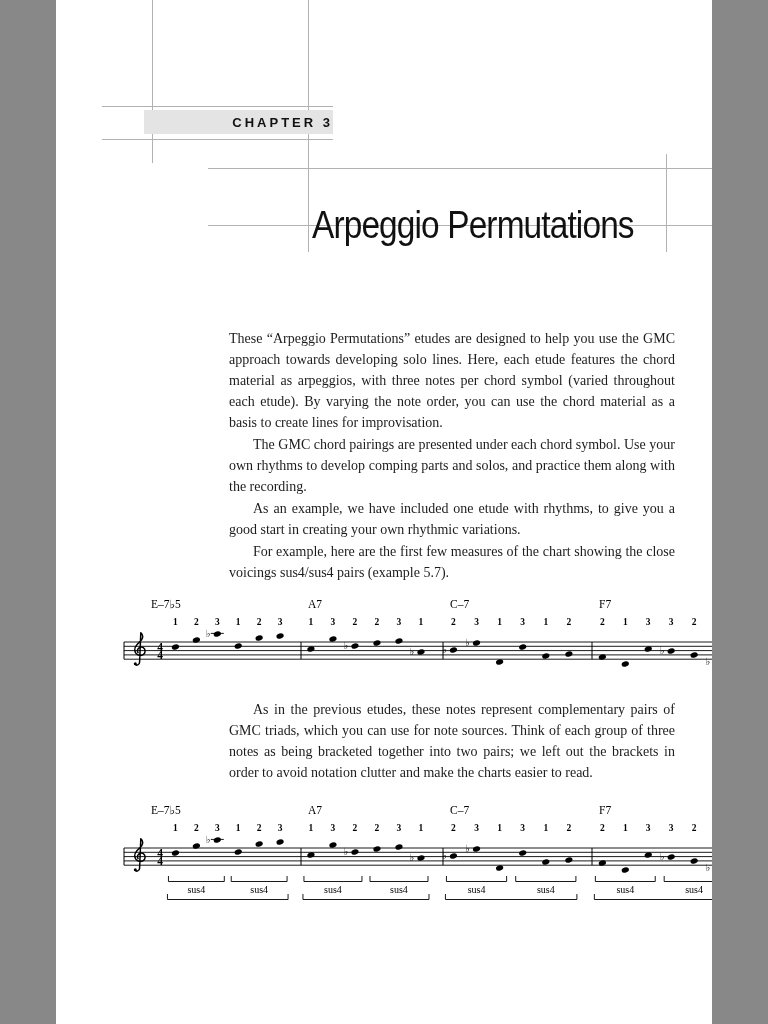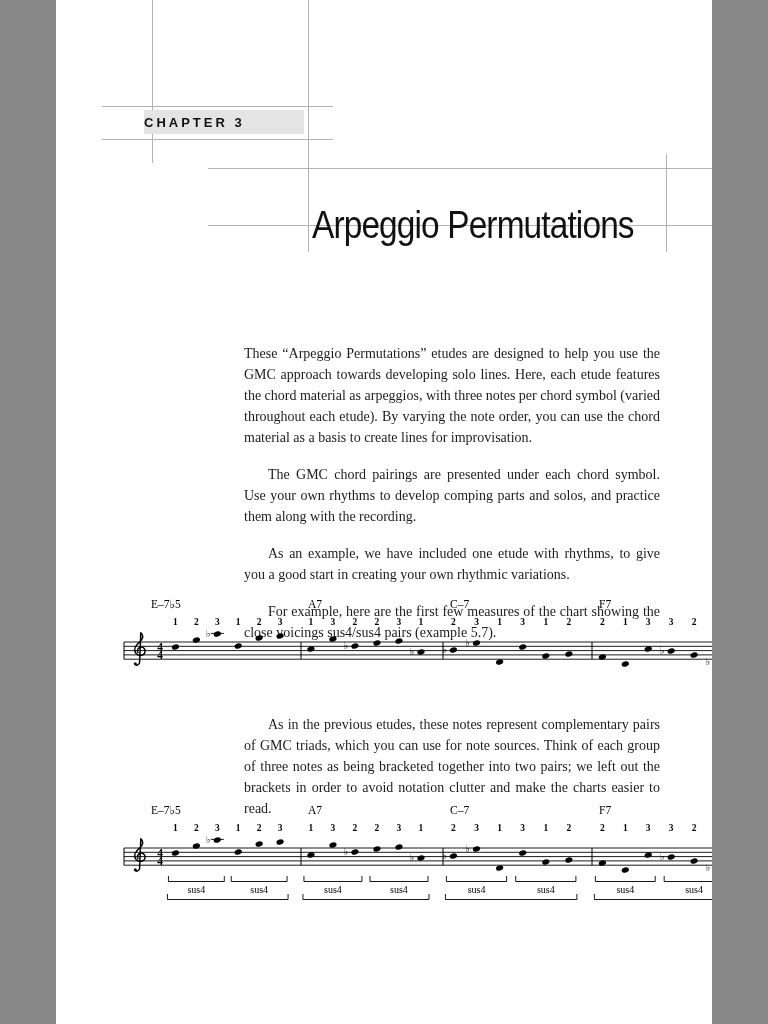--- a/index.html
+++ b/index.html
@@ -8,35 +8,35 @@
     background:#ffffff;color:#1c1c1c;overflow:hidden;
     font-family:"Liberation Serif",serif;
   }
   .rule{position:absolute;background:#b2b2b2;}
   .pagenum{
     position:absolute;left:686px;top:44px;
     font-family:"Liberation Sans",sans-serif;font-weight:bold;font-size:13px;color:#111;
   }
   .chapterbox{
     position:absolute;left:88px;top:110px;width:160px;height:24px;
-    background:#e4e4e4;display:flex;align-items:center;justify-content:flex-start;
+    background:#e4e4e4;display:flex;align-items:center;justify-content:flex-end;
     font-family:"Liberation Sans",sans-serif;font-weight:bold;font-size:13px;
-    letter-spacing:3px;color:#111;
+    letter-spacing:3px;color:#111;padding-left:29px;
   }
   .booktitle{
     position:absolute;left:256px;top:179px;
     font-family:"Liberation Sans",sans-serif;font-size:38px;font-weight:normal;
     letter-spacing:-1px;color:#111;white-space:nowrap;
     transform:scaleX(0.88);transform-origin:left top;
   }
   .bodytext{
     position:absolute;left:172px;width:448px;
     font-size:14px;line-height:21px;text-align:justify;color:#1c1c1c;
   }
-  .bodytext p{margin:16px;}
+  .bodytext p{margin:1px;}
   .bodytext p.ind{text-indent:24px;}
   #paras-main{top:327px;}
   #para-5{top:698px;font-family:Liberation Serif, serif;}
   .musicsvg{position:absolute;left:60px;}
   #music-example-1{top:595px;}
   #music-example-2{top:801px;}
 </style>
 </head>
 <body>
 

